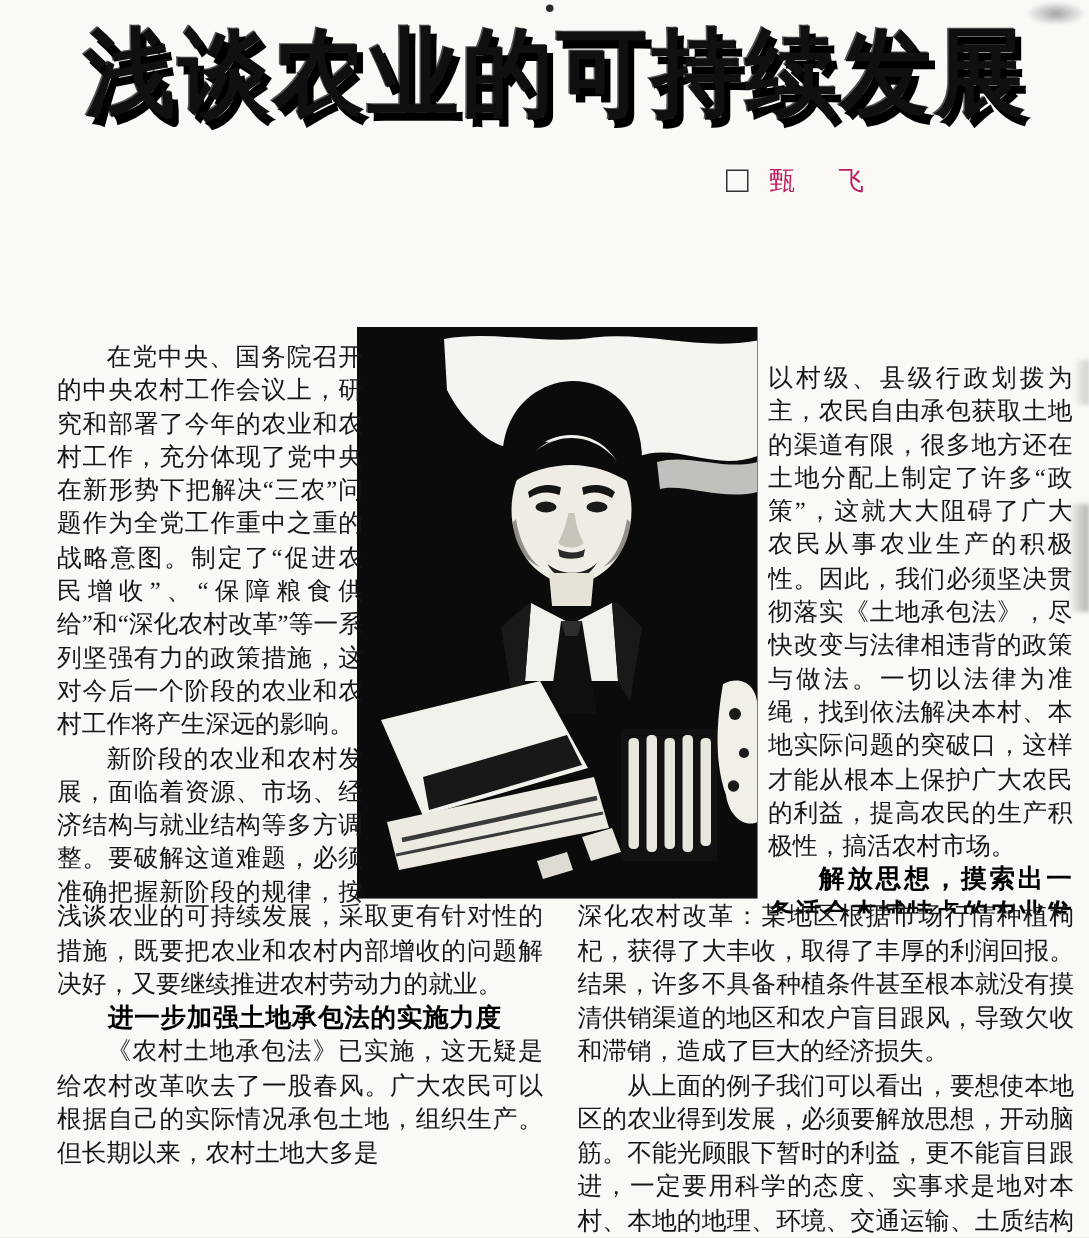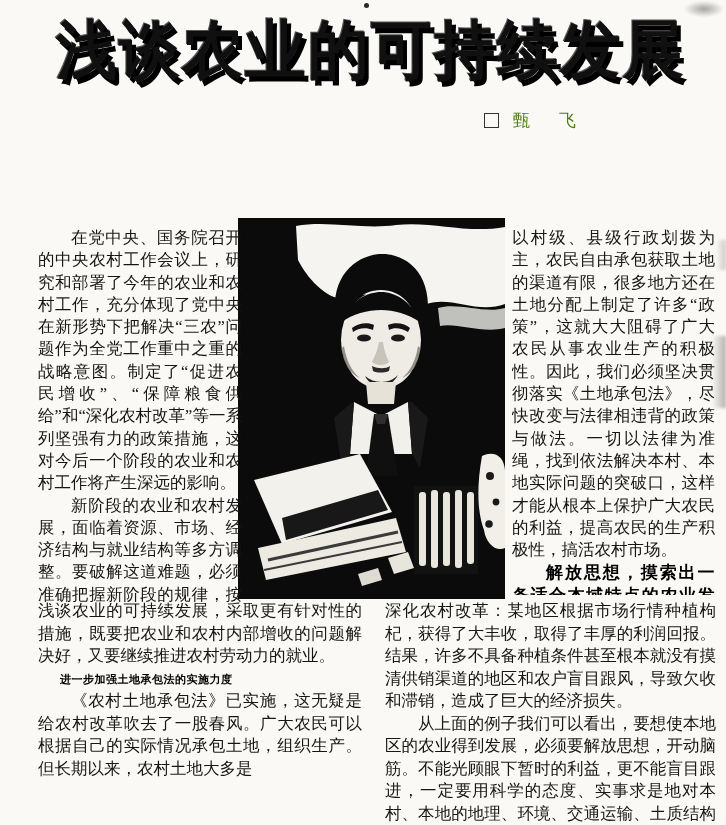--- a/index.html
+++ b/index.html
@@ -12,46 +12,46 @@
   .title{
     position:absolute;left:56px;top:8px;width:660px;
     font-family:"DejaVu Sans","Liberation Sans",sans-serif;
     font-weight:900;font-size:61px;line-height:80px;letter-spacing:2px;
     color:#101010;white-space:nowrap;
     text-shadow:4px 5px 0 #000, -1px -1px 0 #555;
     transform:scaleY(1.05);transform-origin:top left;
   }
   .author-line{
     position:absolute;left:484px;top:109px;
-    font-family:"Liberation Serif",serif;font-size:17px;color:#4d7c0f;
+    font-family:"Liberation Serif",serif;font-size:17px;color:#be185d;
     display:flex;align-items:center;gap:14px;letter-spacing:6px;
   }
   .author-box{
     display:inline-block;width:13px;height:13px;border:1.6px solid #333;
     background:transparent;
   }
   .photo{
     position:absolute;left:238px;top:218px;width:267px;height:381px;
     background:#0b0b0b;overflow:hidden;
   }
   .col{
     position:absolute;text-align:justify;
     font-size:16.5px;line-height:22.3px;color:#161616;
   }
   .col p{margin:0;}
   .col p.ind{text-indent:2em;}
   .left-narrow{left:38px;top:227px;width:204px;height:375px;overflow:hidden;font-family:Liberation Serif, serif;}
   .left-wide{left:38px;top:600px;width:324px;line-height:22.5px;}
-  .right-narrow{left:512px;top:227px;width:203px;height:368px;overflow:hidden;}
+  .right-narrow{left:512px;top:241px;width:203px;height:368px;overflow:hidden;}
   .right-wide{left:385px;top:600px;width:331px;line-height:22.5px;}
   .heading{
     font-family:"DejaVu Sans","Liberation Sans",sans-serif;
     font-weight:bold;color:#000;letter-spacing:0.5px;
   }
-  .left-wide .heading{text-indent:2em;font-size:11px;font-family:Liberation Serif, serif;}
+  .left-wide .heading{text-indent:2em;font-size:17px;}
   .right-narrow .heading{text-indent:2em;font-size:17px;line-height:22.5px;}
   
   .artifact{position:absolute;pointer-events:none;}
   .dot-top{left:364px;top:3px;width:5px;height:5px;background:#2a2a2a;border-radius:50%;}
   .smudge-tr{left:684px;top:1px;width:40px;height:16px;
     background:radial-gradient(closest-side,rgba(90,90,90,.55),rgba(90,90,90,0));
     filter:blur(1px);}
   .smudge-right{left:712px;top:336px;width:14px;height:72px;
     background:linear-gradient(to left,rgba(110,105,100,.5),rgba(110,105,100,0));
     filter:blur(1.5px);}

